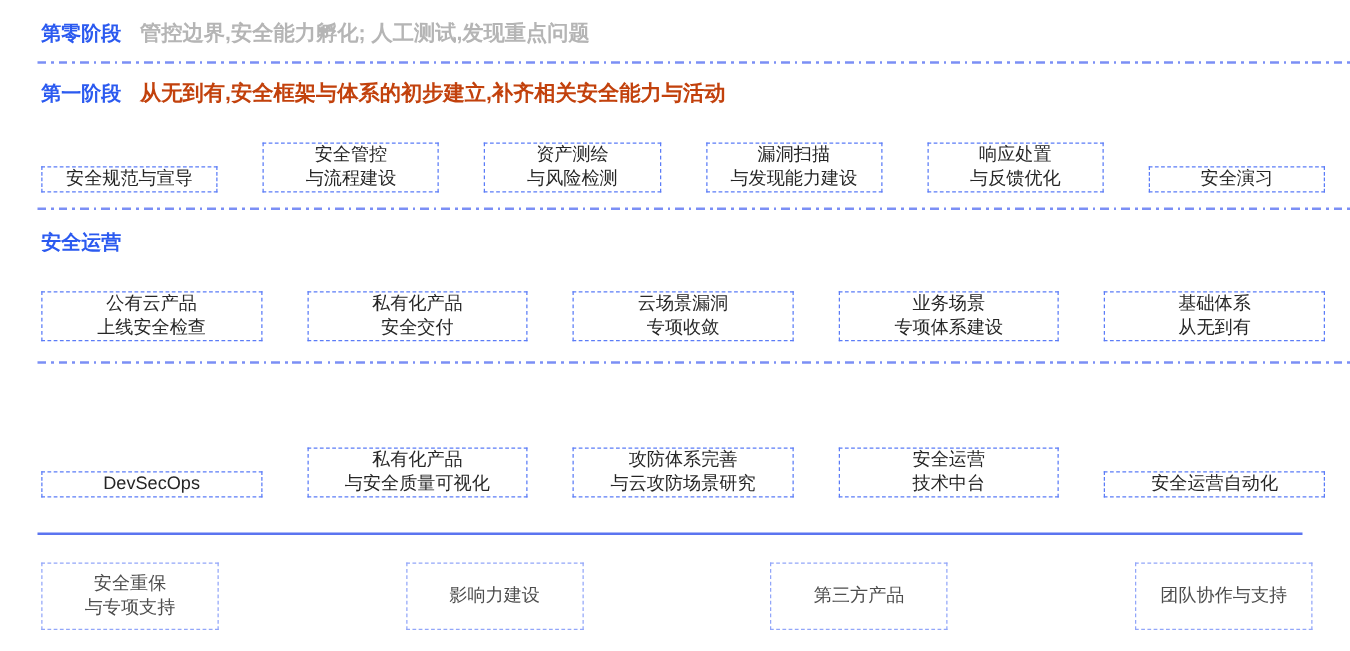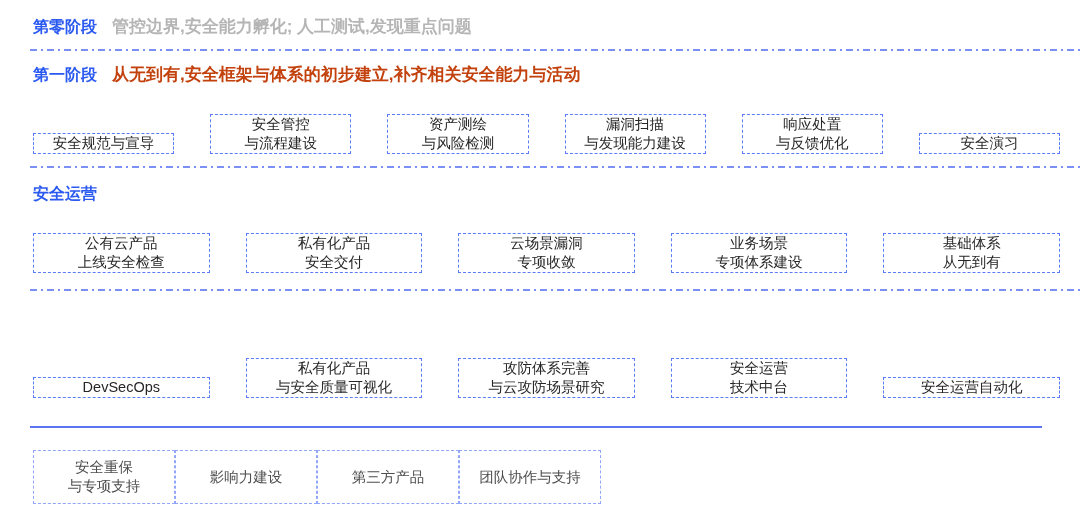--- a/index.html
+++ b/index.html
@@ -79,20 +79,21 @@
     right: 38px;
     height: 2px;
     background: #5b74f0;
   }
   .support-row {
     position: absolute;
     left: 33px;
     right: 30px;
     height: 54px;
     display: flex;
+    justify-content: space-between;
   }
   .support-row .box {
     flex: 0 0 142px;
     border-color: #92a6f9;
     color: #4d4d4d;
   }
 </style>
 </head>
 <body>
 

